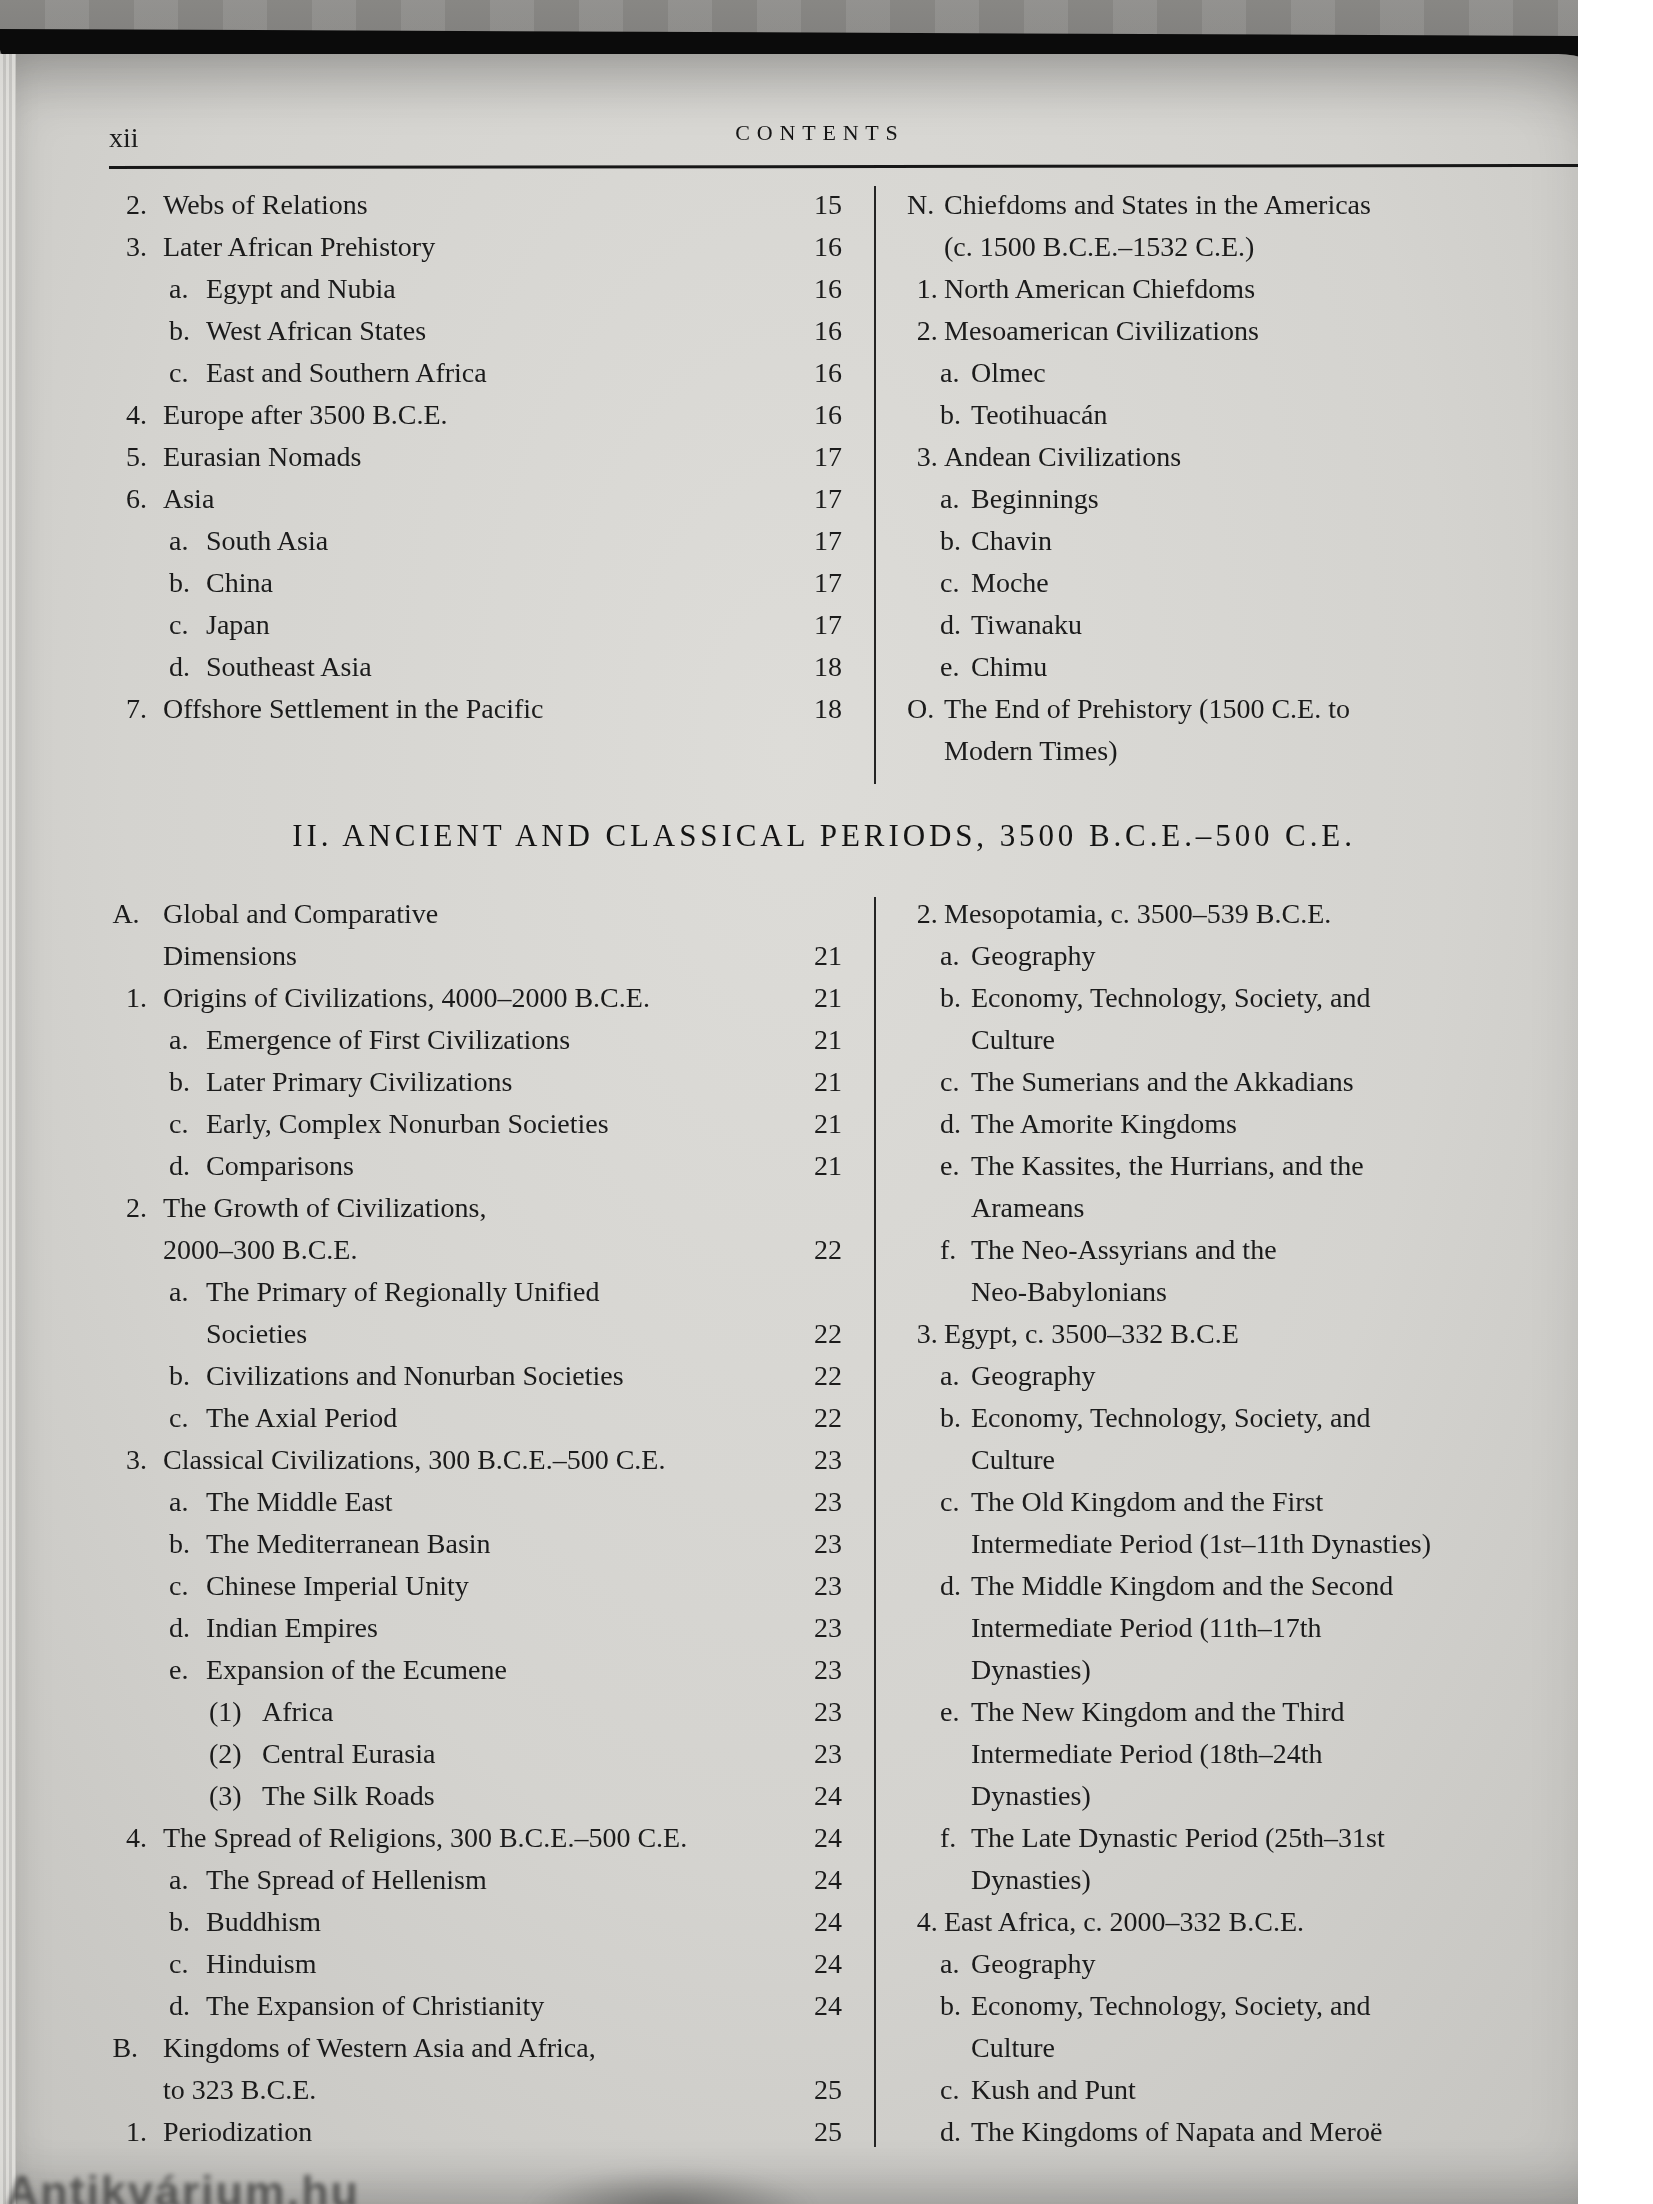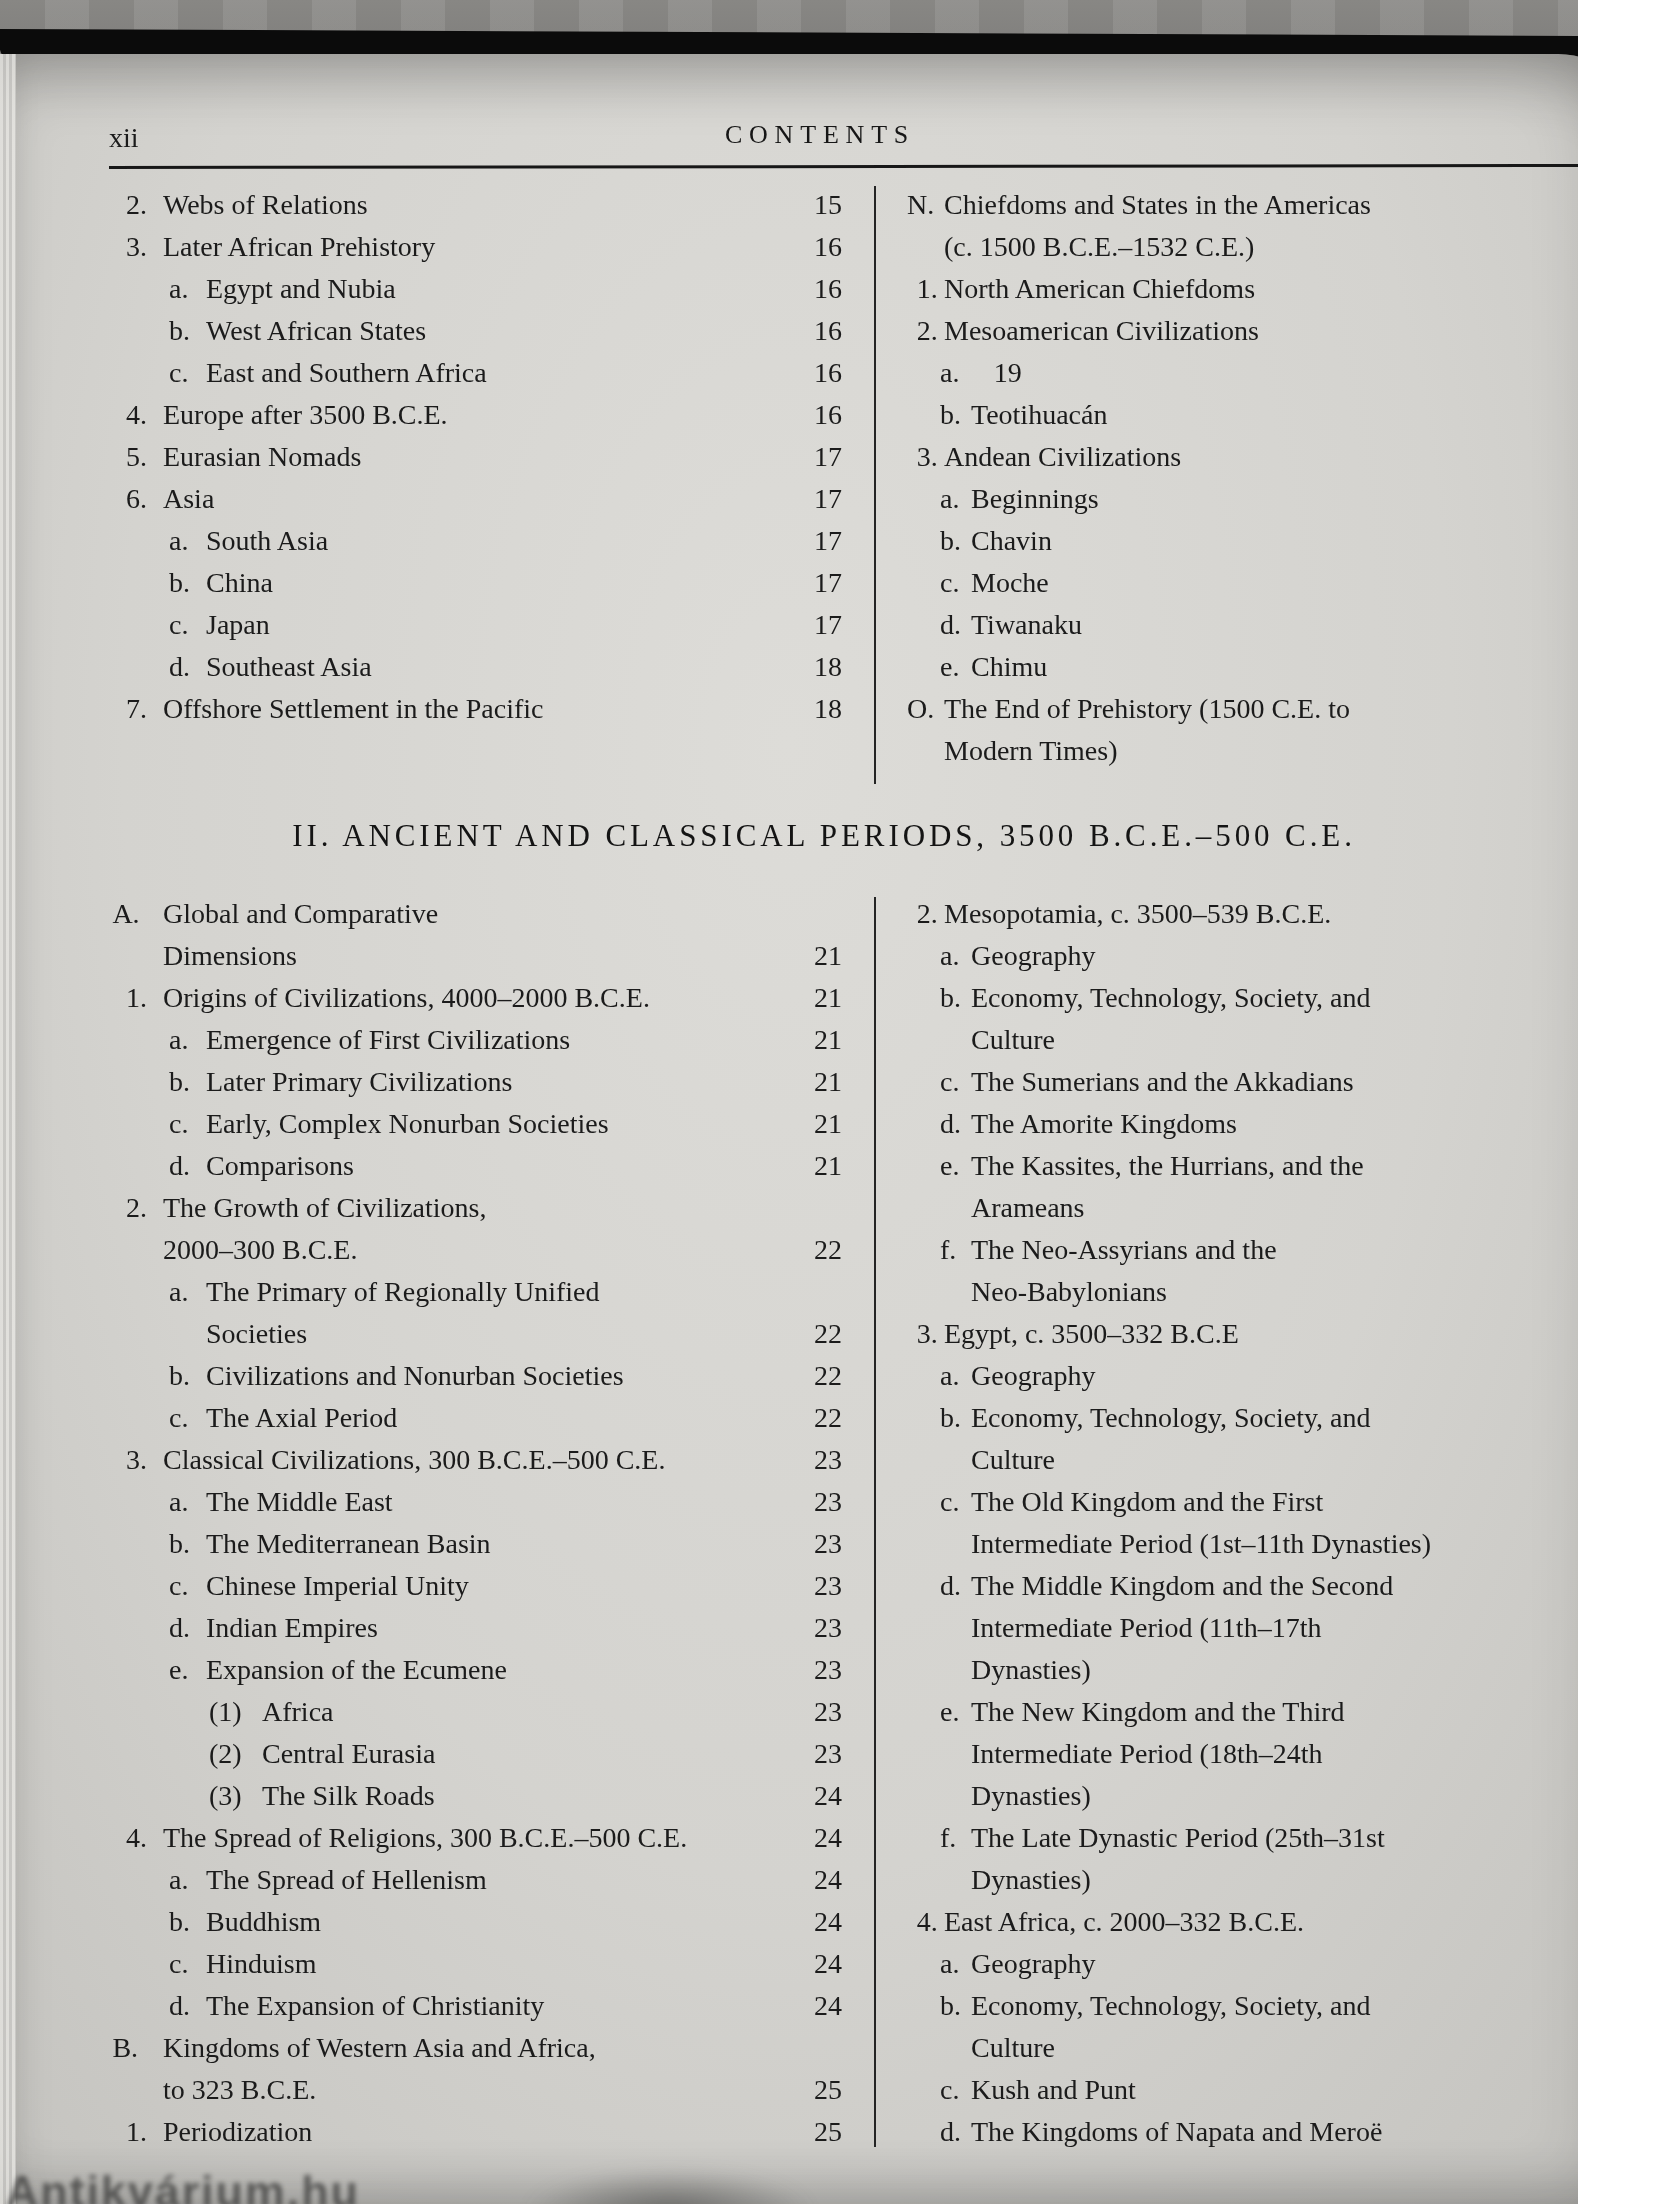--- a/index.html
+++ b/index.html
@@ -24,21 +24,21 @@
                 inset -44px 0 68px rgba(0,0,0,.16),
                 inset 0 -24px 44px rgba(0,0,0,.12);
   }
   .page-edges {
     position:absolute; left:0; top:54px; width:15.5px; height:2150px; opacity:.75;
     background:repeating-linear-gradient(90deg,#efeeea 0 2.9px,#cfcecb 2.9px 5.8px);
   }
   .folio { position:absolute; left:109px; top:122px; font-size:28px; }
   .header-title {
     position:absolute; left:0; top:120px; width:1640px; text-align:center;
-    font-size:26px; letter-spacing:6.8px; color:#161616;
+    font-size:22px; letter-spacing:6.8px; color:#161616;
   }
   .header-rule { position:absolute; left:109px; top:165px; width:1527px; height:2.9px; background:#171717; transform:rotate(-.08deg); }
   .divider { position:absolute; left:874px; width:1.9px; background:#24242 4; background:#242424; }
   .divider.seg-top { top:186px; height:598px; }
   .divider.seg-bottom { top:897px; height:1250px; }
   .section-heading {
     position:absolute; left:4px; top:818px; width:1640px; text-align:center;
     font-size:31px; letter-spacing:3.9px; white-space:nowrap; color:#141414;
   }
   .col { position:absolute; font-size:28px; }
@@ -163,20 +163,21 @@
         <span class="txt">North American Chiefdoms</span>
         <span class="pg">18</span>
       </div>
       <div class="row lv-n">
         <span class="lbl">2.</span>
         <span class="txt">Mesoamerican Civilizations</span>
         <span class="pg">19</span>
       </div>
       <div class="row lv-s">
         <span class="lbl">a.</span>
+        <span class="txt">Olmec</span>
         <span class="pg">19</span>
       </div>
       <div class="row lv-s">
         <span class="lbl">b.</span>
         <span class="txt">Teotihuacán</span>
         <span class="pg">19</span>
       </div>
       <div class="row lv-n">
         <span class="lbl">3.</span>
         <span class="txt">Andean Civilizations</span>

